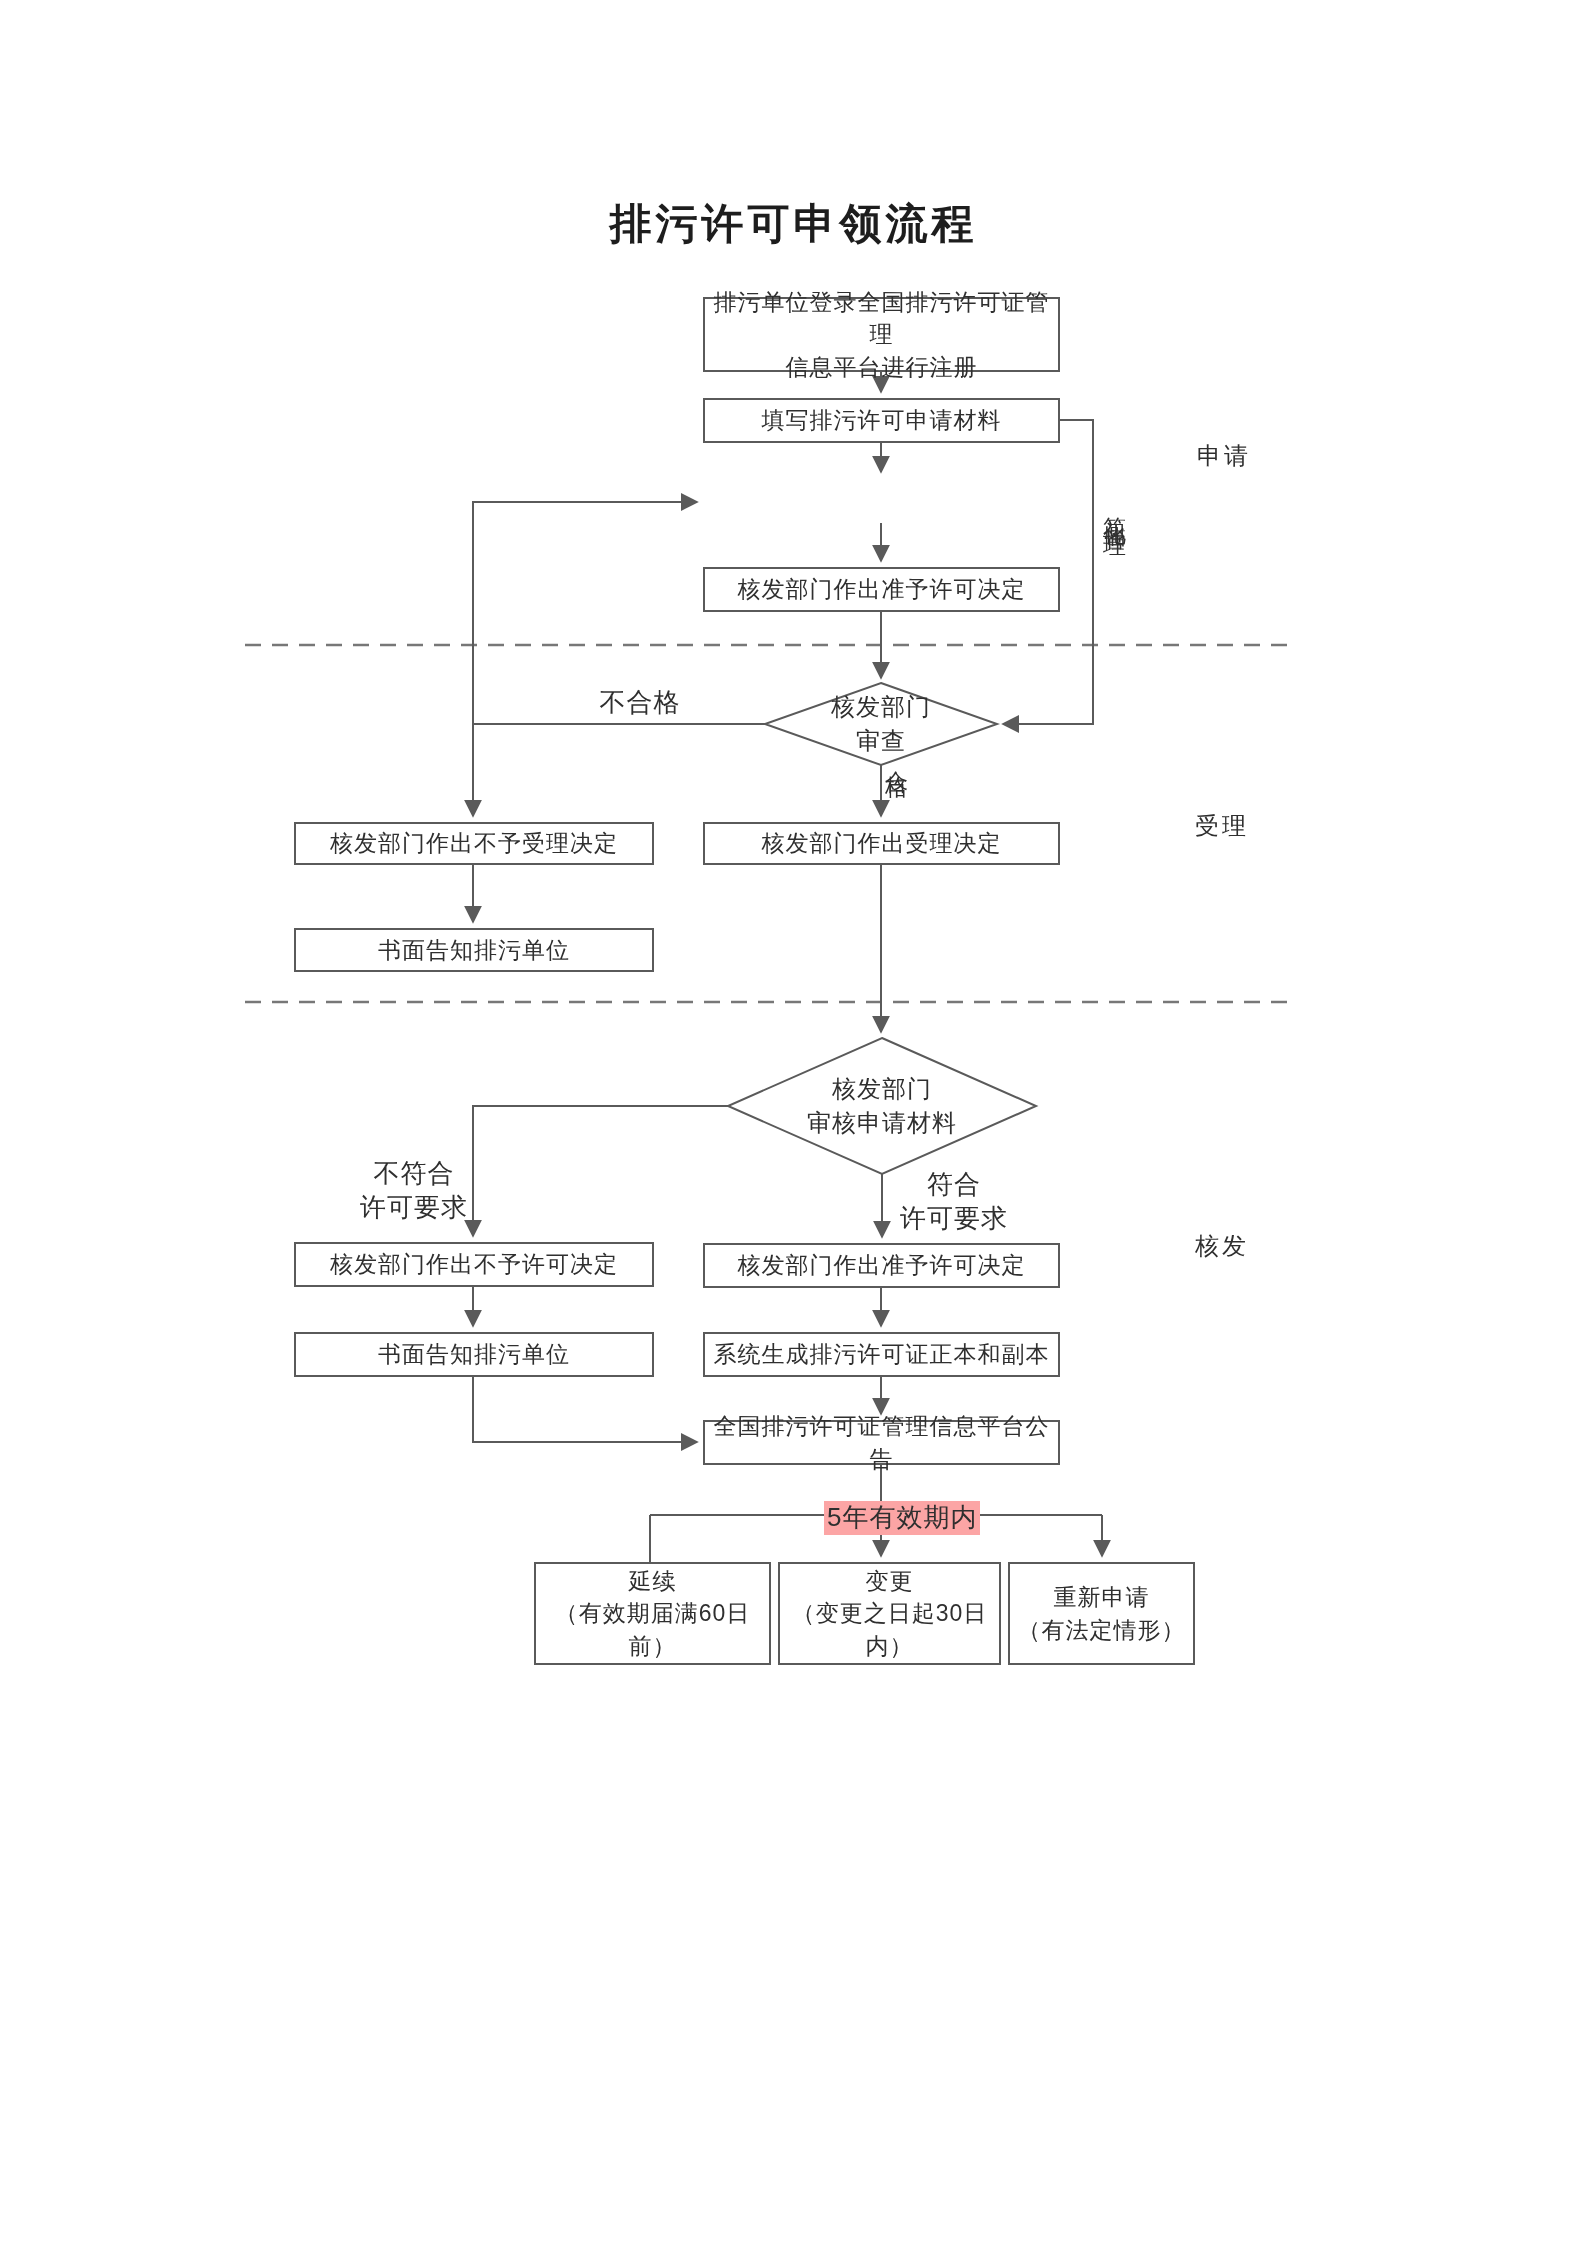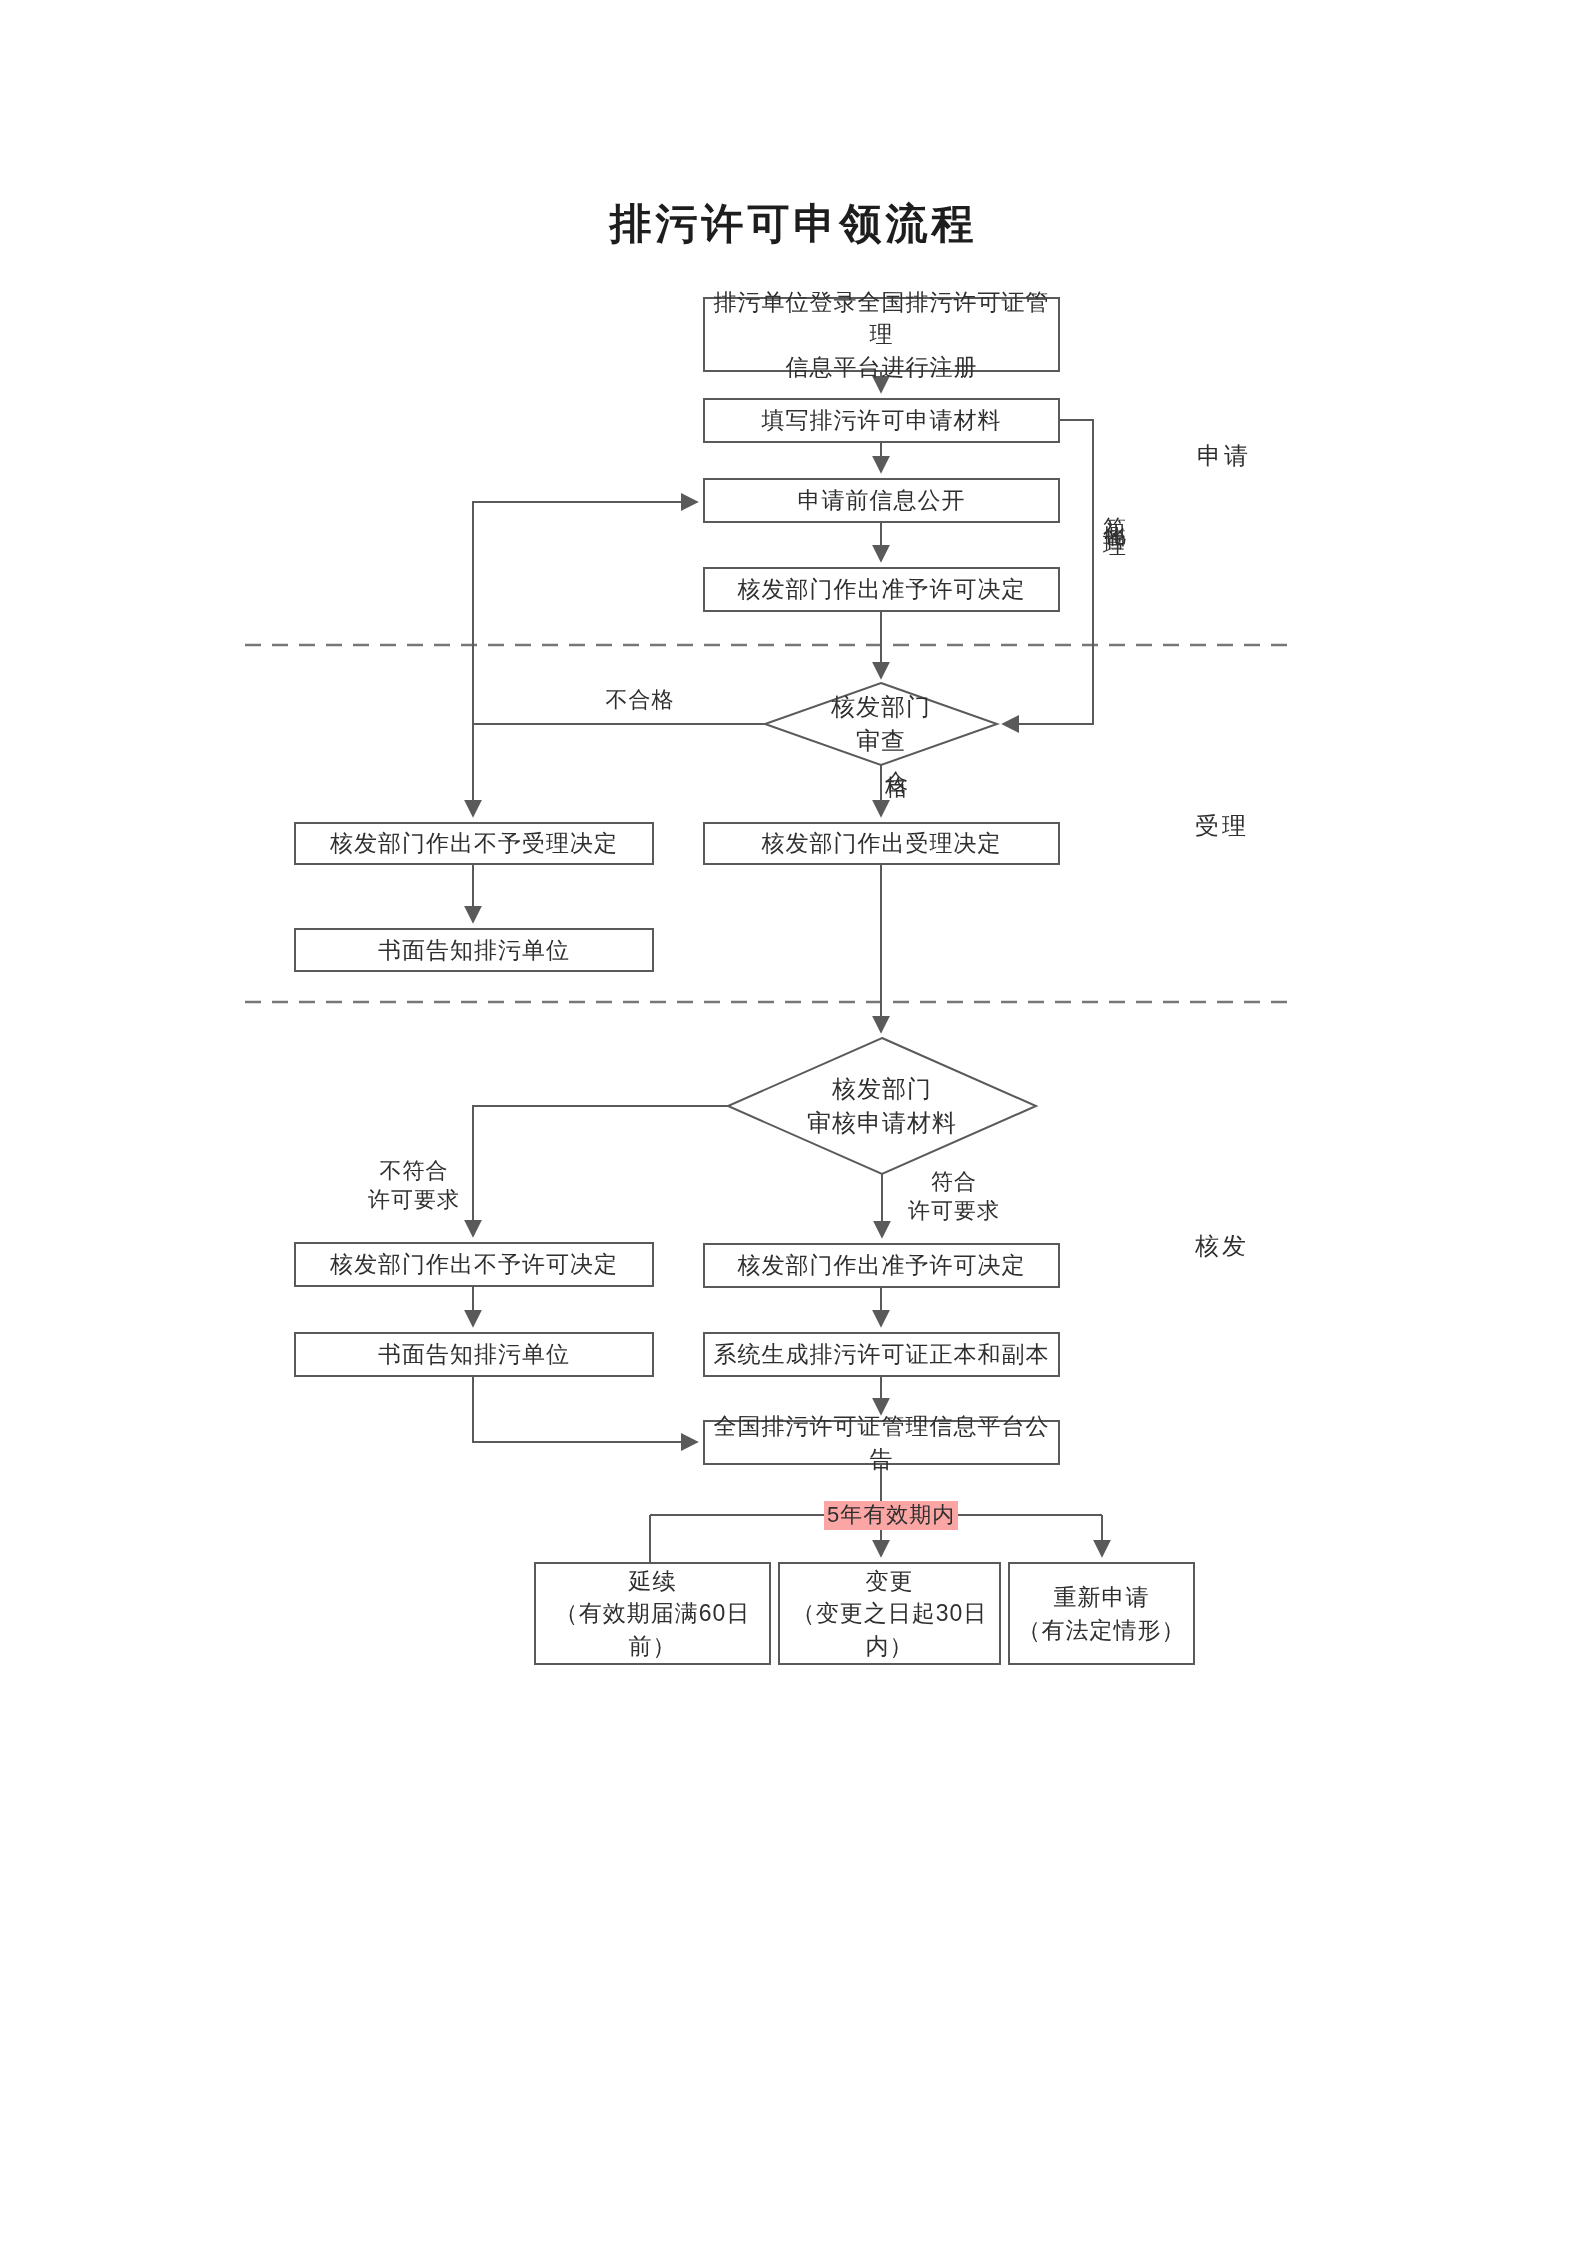--- a/index.html
+++ b/index.html
@@ -24,21 +24,21 @@
     display:flex;align-items:center;justify-content:center;
     text-align:center;font-size:23px;letter-spacing:1px;
     line-height:1.42;white-space:pre-line;color:#2f2f2f;
   }
   .dlabel{
     position:absolute;display:flex;align-items:center;justify-content:center;
     text-align:center;font-size:24px;letter-spacing:1px;line-height:1.42;
     white-space:pre-line;color:#2f2f2f;
   }
   .edge-label{
-    position:absolute;font-size:22px;letter-spacing:1px;line-height:1.3;
+    position:absolute;font-size:26px;letter-spacing:1px;line-height:1.3;
     white-space:pre-line;text-align:center;color:#2f2f2f;
   }
   .vtext{
     position:absolute;writing-mode:vertical-rl;text-orientation:upright;
     font-size:23px;letter-spacing:6px;color:#2f2f2f;
   }
   .stage{
     position:absolute;font-size:24px;letter-spacing:3px;color:#2f2f2f;
   }
   .onwire{background:#fca5a5;padding:0 3px;}
@@ -102,21 +102,20 @@
 
     <g stroke="#5a5a5a" stroke-width="2" fill="#ffffff">
       <polygon points="881,683 997,724 881,765 765,724"></polygon>
       <polygon points="882,1038 1036,1106 882,1174 728,1106"></polygon>
     </g>
   </svg>
 
   <div class="node" style="left:703px;top:297px;width:357px;height:75px;">排污单位登录全国排污许可证管理
 信息平台进行注册</div>
   <div class="node" style="left:703px;top:398px;width:357px;height:45px;">填写排污许可申请材料</div>
-  <div class="node" style="left:703px;top:478px;width:357px;height:45px;">申请前信息公开</div>
   <div class="node" style="left:703px;top:567px;width:357px;height:45px;">核发部门作出准予许可决定</div>
   <div class="node" style="left:703px;top:822px;width:357px;height:43px;">核发部门作出受理决定</div>
   <div class="node" style="left:703px;top:1243px;width:357px;height:45px;">核发部门作出准予许可决定</div>
   <div class="node" style="left:703px;top:1332px;width:357px;height:45px;">系统生成排污许可证正本和副本</div>
   <div class="node" style="left:703px;top:1420px;width:357px;height:45px;">全国排污许可证管理信息平台公告</div>
 
   <div class="node" style="left:294px;top:822px;width:360px;height:43px;">核发部门作出不予受理决定</div>
   <div class="node" style="left:294px;top:928px;width:360px;height:44px;">书面告知排污单位</div>
   <div class="node" style="left:294px;top:1242px;width:360px;height:45px;">核发部门作出不予许可决定</div>
   <div class="node" style="left:294px;top:1332px;width:360px;height:45px;">书面告知排污单位</div>

